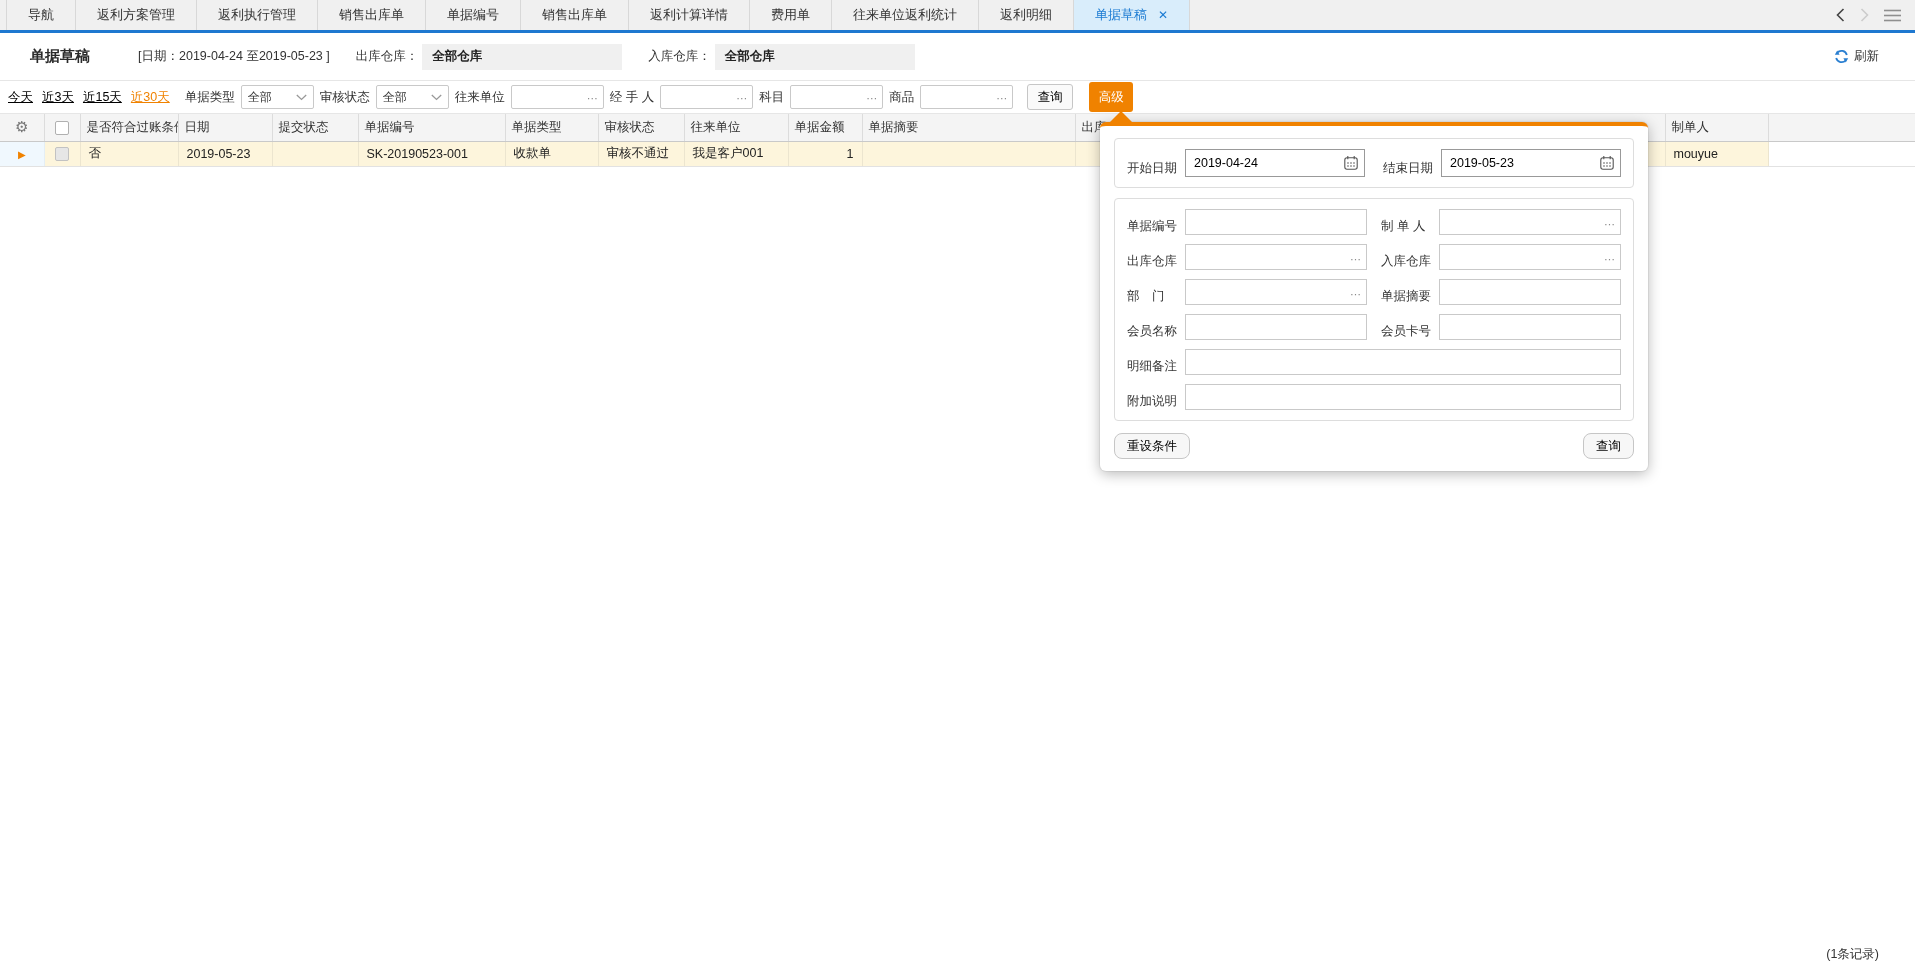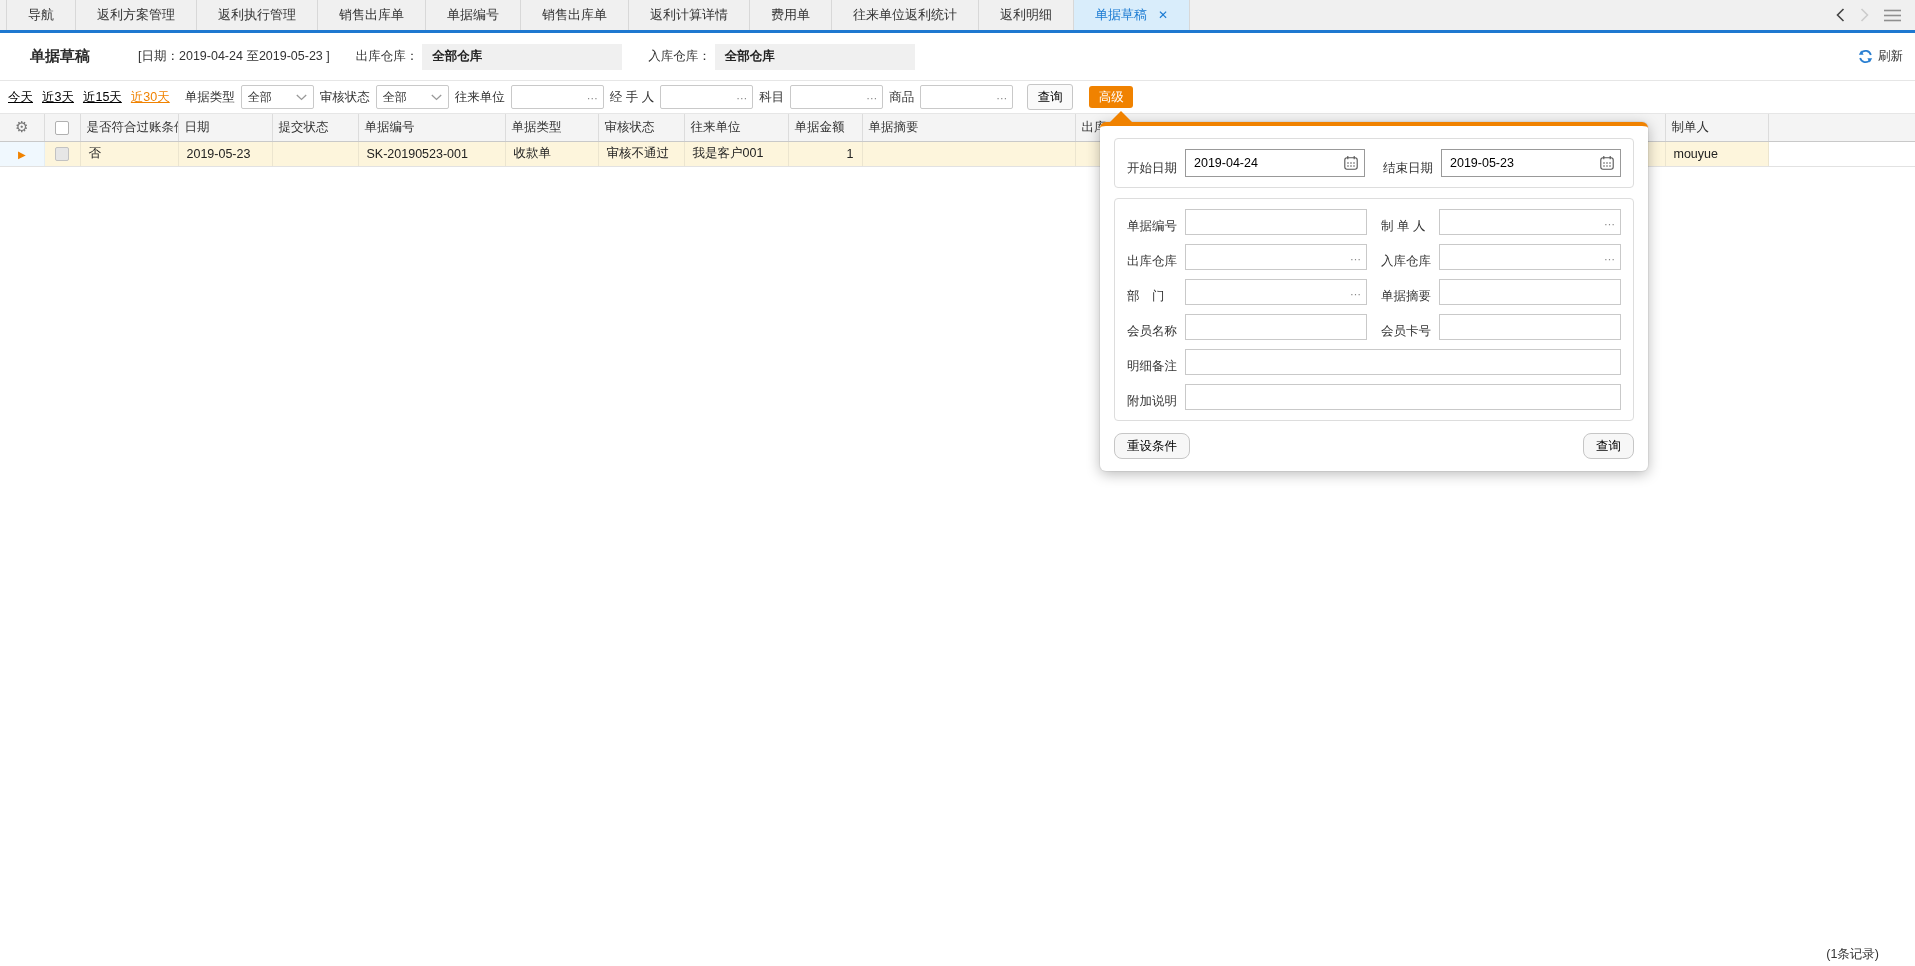--- a/index.html
+++ b/index.html
@@ -15,33 +15,33 @@
   .tab-close { margin-left:11px; color:#1a7ad2; font-size:12px; line-height:1; }
   .nav-icons { margin-left:auto; display:flex; align-items:center; gap:15px; padding:0 14px; }
   .nav-ic { display:flex; align-items:center; cursor:pointer; }
 
   
   .titlebar { height:47px; display:flex; align-items:center; padding-left:30px; background:#fff; }
   .page-title { font-size:15px; font-weight:700; color:#2b2b2b; }
   .date-range { margin-left:48px; font-size:12.5px; color:#333; }
   .wh-label { margin-left:26px; font-size:12.5px; }
   .wh-box { margin-left:4px; width:200px; height:26px; background:#f0f0f0; display:flex; align-items:center; padding-left:10px; font-weight:700; font-size:12.5px; color:#222; }
-  .refresh { margin-left:auto; margin-right:12px; display:flex; align-items:center; gap:5px; cursor:pointer; font-size:12.5px; }
+  .refresh { margin-left:auto; margin-right:36px; display:flex; align-items:center; gap:5px; cursor:pointer; font-size:12.5px; }
 
   
   .filterbar { height:34px; border-top:1px solid #e6e6e6; border-bottom:1px solid #e6e6e6; display:flex; align-items:center; padding-left:8px; background:#fff; }
   .qlink { text-decoration:underline; color:#000000; margin-right:9px; cursor:pointer; font-size:12.5px; white-space:nowrap; }
   .qlink.active { color:#f08200; }
   .flabel { margin:0 6px 0 6px; font-size:12.5px; white-space:nowrap; }
   .fselect { width:73px; height:24px; border:1px solid #c9c9c9; border-radius:2px; background:#fff; display:flex; align-items:center; justify-content:space-between; padding:0 6px; cursor:pointer; }
   .finput { position:relative; width:93px; height:24px; border:1px solid #c9c9c9; border-radius:2px; background:#fff; }
   .finput input { border:none; outline:none; width:100%; height:100%; padding:0 17px 0 6px; font:inherit; background:transparent; }
   .dots { position:absolute; right:4px; bottom:0px; color:#8a8a8a; font-size:11px; letter-spacing:1px; line-height:1.6; pointer-events:none; }
   .btn-query { margin-left:14px; width:46px; height:26px; background:#fafafa; border:1px solid #c6c6c6; border-radius:3px; display:flex; align-items:center; justify-content:center; font-size:12.5px; cursor:pointer; }
-  .btn-adv { margin-left:16px; width:44px; height:22px; background:#f08200; color:#fff; border:none; border-radius:3px; display:flex; align-items:center; justify-content:center; font-size:12.5px; cursor:pointer; }
+  .btn-adv { margin-left:16px; width:44px; height:30px; background:#f08200; color:#fff; border:none; border-radius:3px; display:flex; align-items:center; justify-content:center; font-size:12.5px; cursor:pointer; }
 
   
   .gridarea { flex:1; overflow:hidden; background:#fff; }
   table { border-collapse:collapse; table-layout:fixed; width:1915px; }
   th { background:#f4f4f4; height:27px; font-weight:400; text-align:left; padding:0 6px; border-right:1px solid #dcdcdc; border-bottom:1px solid #c9c9c9; white-space:nowrap; overflow:hidden; font-size:12.5px; color:#333; }
   th:last-child { border-right:none; }
   td { height:25px; padding:0 8px; border-right:1px solid #ece5cf; border-bottom:1px solid #e2e2e2; background:#fdf5dc; white-space:nowrap; overflow:hidden; font-size:12.5px; color:#222; }
   td.pointer-cell { background:#f0f8fe; text-align:center; padding:0; border-right:1px solid #e4eef5; }
   td.amount { text-align:right; }
   td.filler { background:#fff; border-right:none; }

